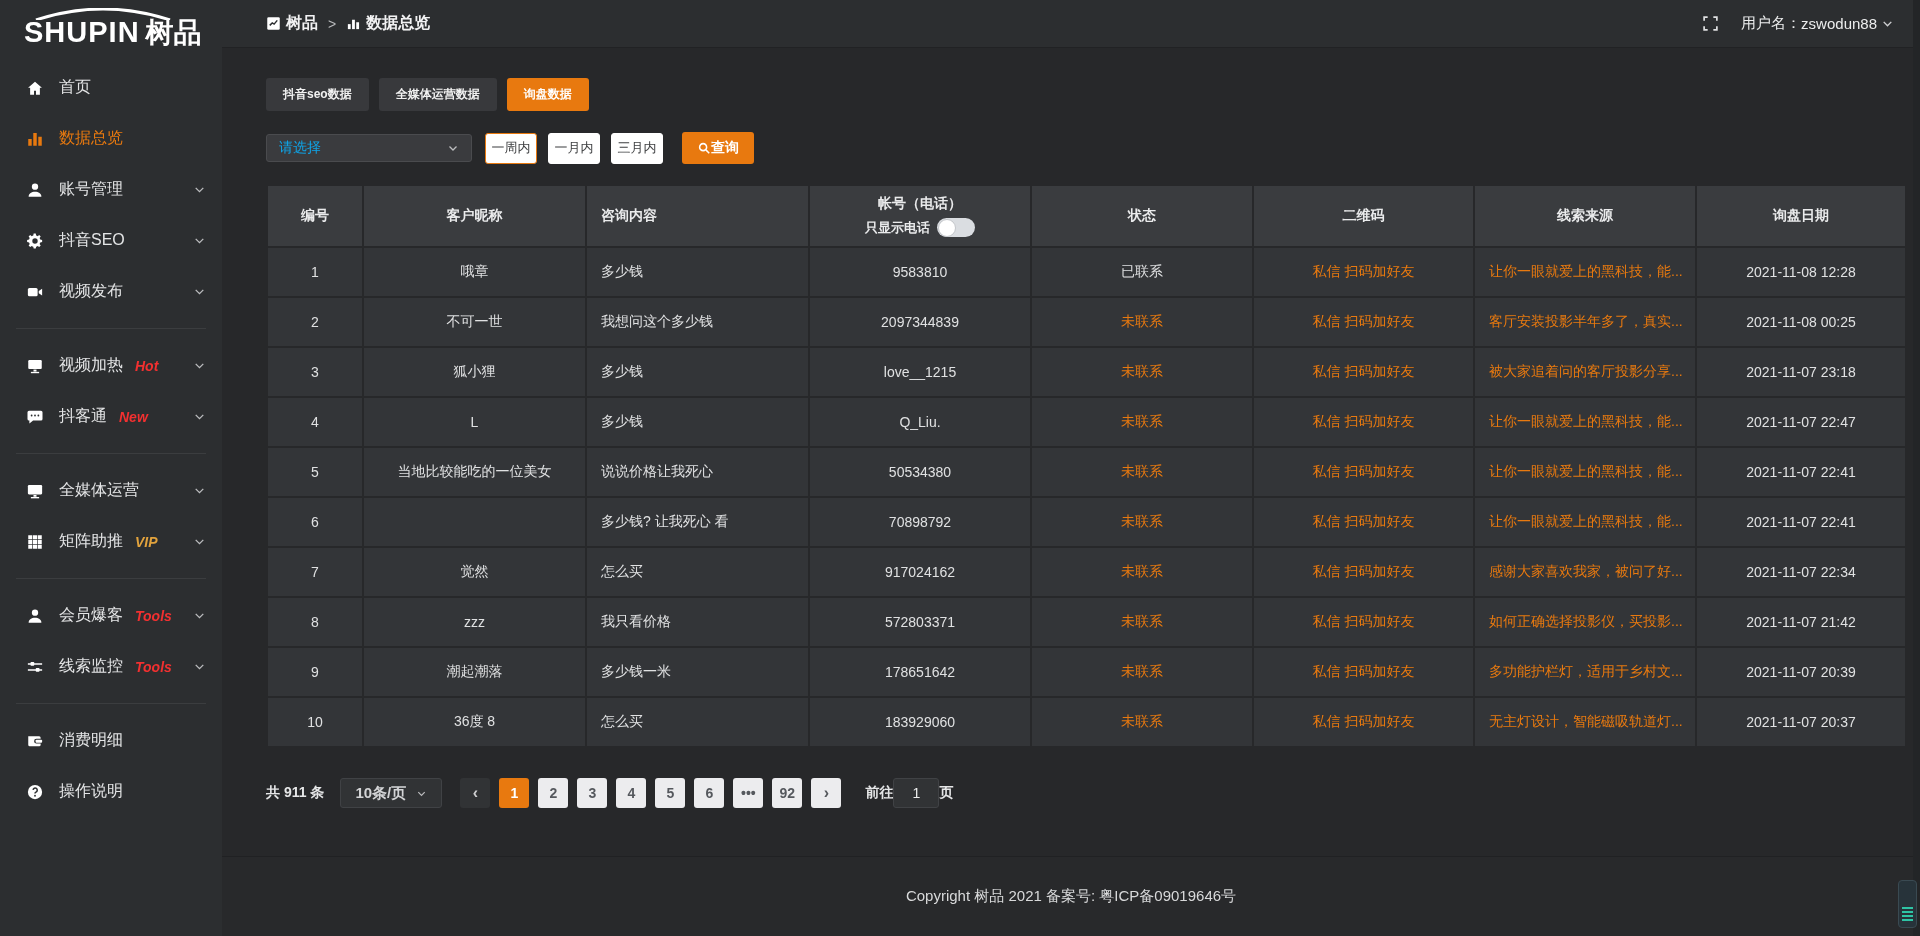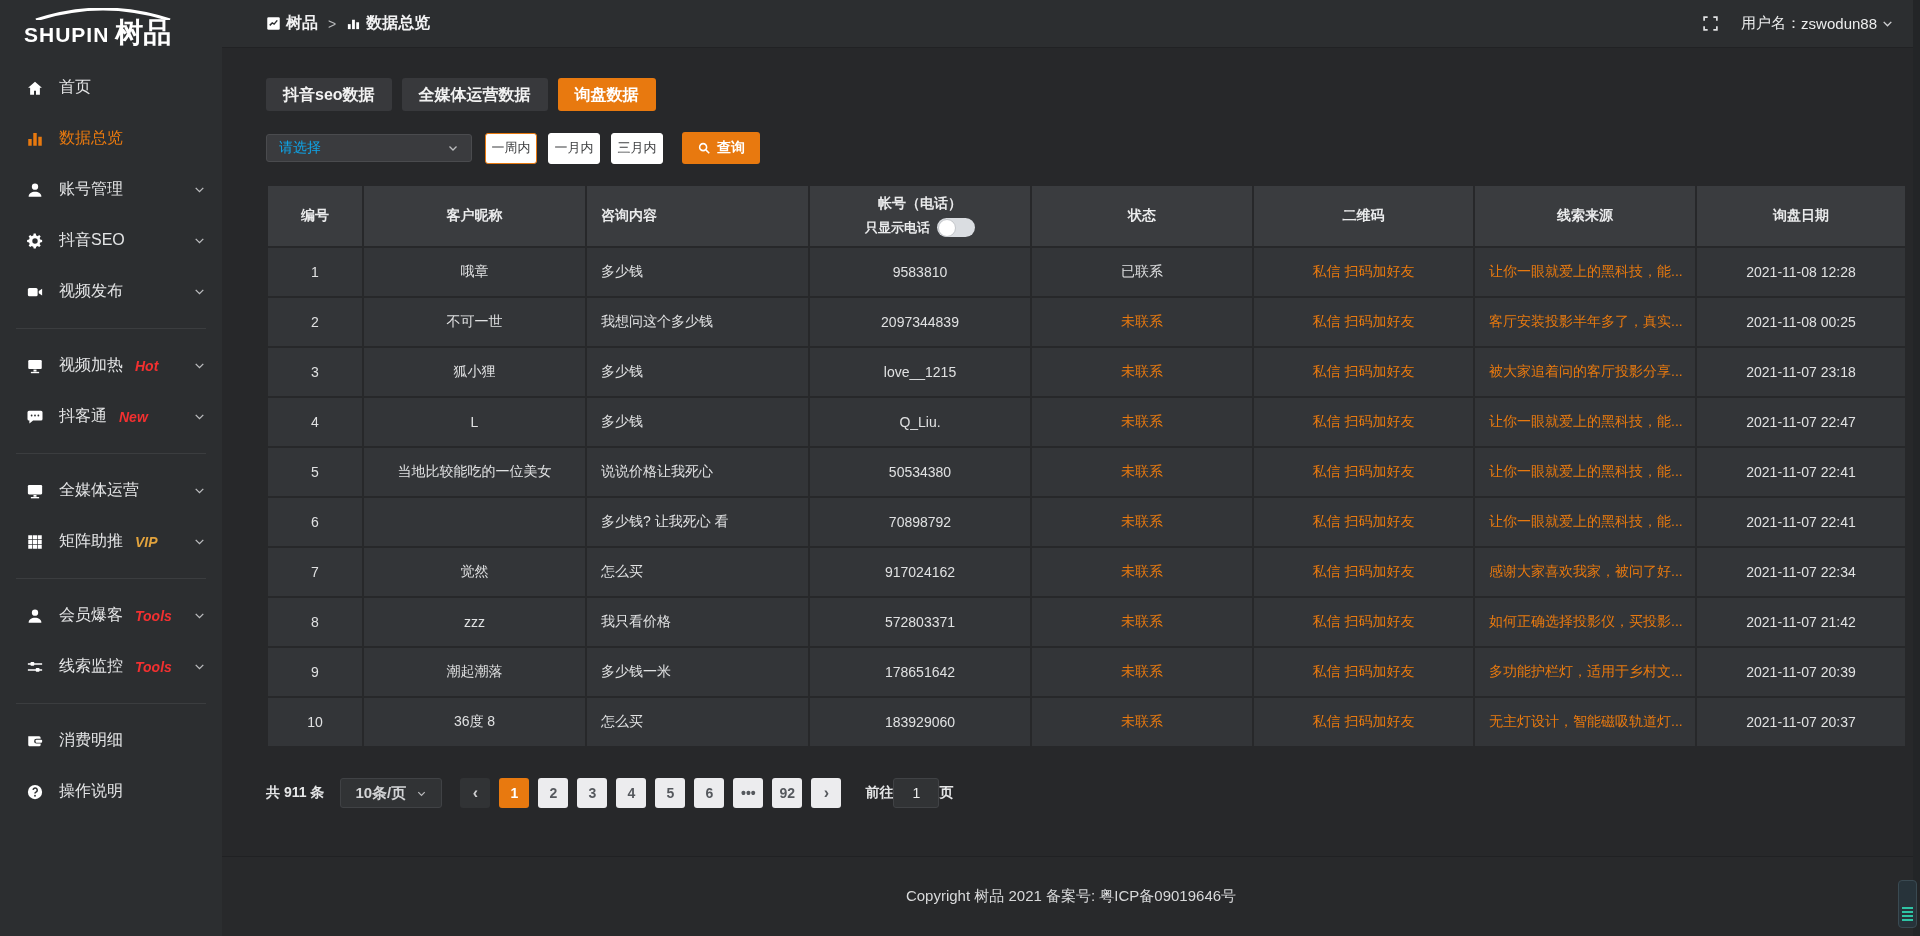--- a/index.html
+++ b/index.html
@@ -9,21 +9,21 @@
     font-family:"Liberation Sans","DejaVu Sans",sans-serif;
     color:#dfe0e1;
     overflow:hidden;
   }
   .app { display:flex; width:100%; height:100%; }
 
   
   .sidebar { width:222px; min-width:222px; background:#2c2e30; height:100%; }
   .logo { position:relative; padding:14px 0 10px 24px; height:62px; cursor:pointer; }
   .logo-arc { position:absolute; left:28px; top:6px; }
-  .logo-text { font-size:21px; font-weight:800; letter-spacing:1px; color:#fff; }
+  .logo-text { font-size:29px; font-weight:800; letter-spacing:1px; color:#fff; }
   .logo-cn { font-size:28px; font-weight:800; color:#fff; margin-left:6px; }
   .side-item { display:flex; align-items:center; height:51px; padding:0 16px 0 26px;
     font-size:16px; color:#e4e5e6; cursor:pointer; }
   .side-item .icon { width:18px; height:18px; margin-right:15px; display:inline-flex; color:#fff; }
   .icon svg { width:100%; height:100%; }
   .side-item.active { color:#e8790f; }
   .side-item.active .icon { color:#e8790f; }
   .badge { margin-left:12px; font-size:14px; font-weight:bold; font-style:italic; }
   .badge.red { color:#f23030; }
   .badge.gold { color:#e2a33d; }
@@ -40,34 +40,34 @@
   .crumb .cicon svg { width:100%; height:100%; }
   .crumb .sep { color:#b9babc; font-weight:normal; padding:0 10px; font-size:14px; }
   .topbar-right { margin-left:auto; display:flex; align-items:center; font-size:15px; color:#eceded; }
   .fs-icon { width:17px; height:17px; display:inline-flex; margin-right:22px; color:#dfe0e1; cursor:pointer; }
   .fs-icon svg { width:100%; height:100%; }
   .user-chev { width:13px; height:13px; display:inline-flex; margin-left:4px; color:#cfd0d2; cursor:pointer; }
   .user-chev svg { width:100%; height:100%; }
 
   main { flex:1; padding:30px 14px 0 44px; overflow:hidden; }
   .tabs { display:flex; gap:10px; }
-  .tab { background:#38393c; color:#f2f2f2; font-size:16px; font-weight:bold; height:33px;
+  .tab { background:#38393c; color:#f2f2f2; font-size:12px; font-weight:bold; height:33px;
     line-height:33px; padding:0 17px; border-radius:3px; cursor:pointer; }
   .tab.active { background:#e8790f; color:#fff; }
 
   .filters { margin-top:21px; display:flex; align-items:center; }
   .select { width:206px; height:28px; background:#3a3b3e; border:1px solid #4a4b4e; border-radius:3px;
     display:flex; align-items:center; padding:0 12px; color:#0ea5e9; font-size:14px; cursor:pointer; }
   .select .chev { width:12px; height:12px; }
   .range-btn { width:52px; height:31px; background:#fff; color:#3f4042; border-radius:3px; font-size:13px;
     display:flex; align-items:center; justify-content:center; margin-left:11px; border:1px solid #fff; cursor:pointer; }
   .range-btn.active { border:1px solid #e8790f; }
   .range-btn:first-of-type { margin-left:13px; }
   .search-btn { margin-left:19px; height:32px; padding:0 15px; background:#e8790f; color:#fff;
-    border-radius:3px; display:flex; align-items:center; gap:6px; font-size:14px; font-weight:bold; cursor:pointer;justify-content:space-between; }
+    border-radius:3px; display:flex; align-items:center; font-size:14px; font-weight:bold; cursor:pointer;justify-content:space-between; }
   .search-btn .sicon { width:14px; height:14px; display:inline-flex; }
   .search-btn .sicon svg { width:100%; height:100%; }
 
   .table-wrap { margin-top:20px; }
   table { border-collapse:collapse; width:100%; table-layout:fixed; }
   th, td { border:2px solid #27282a; }
   th { background:#3a3c3f; height:62px; font-size:14px; font-weight:bold; color:#eaebec; text-align:center; }
   td { background:#333538; height:50px; font-size:14px; text-align:center; color:#e0e1e2;
     padding:0 12px; white-space:nowrap; overflow:hidden; text-overflow:ellipsis; }
   th.left, td.left { text-align:left; padding-left:14px; }

